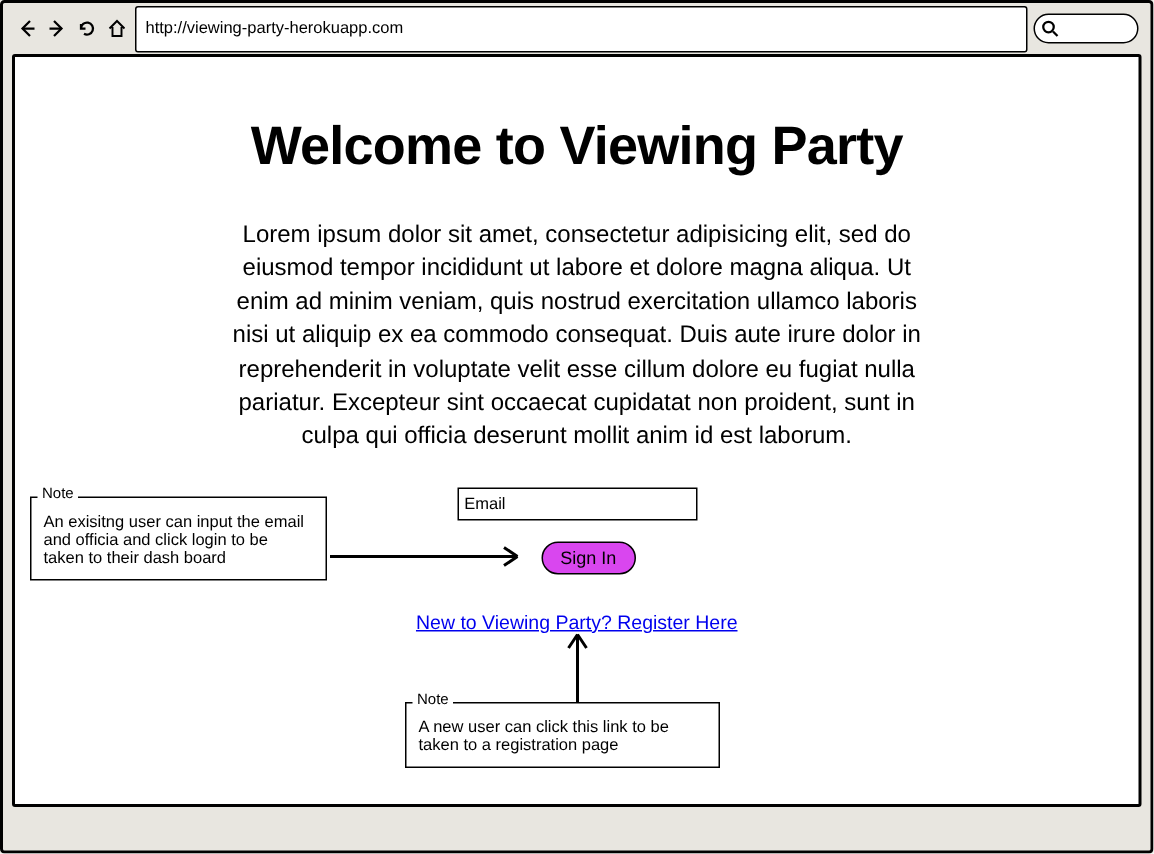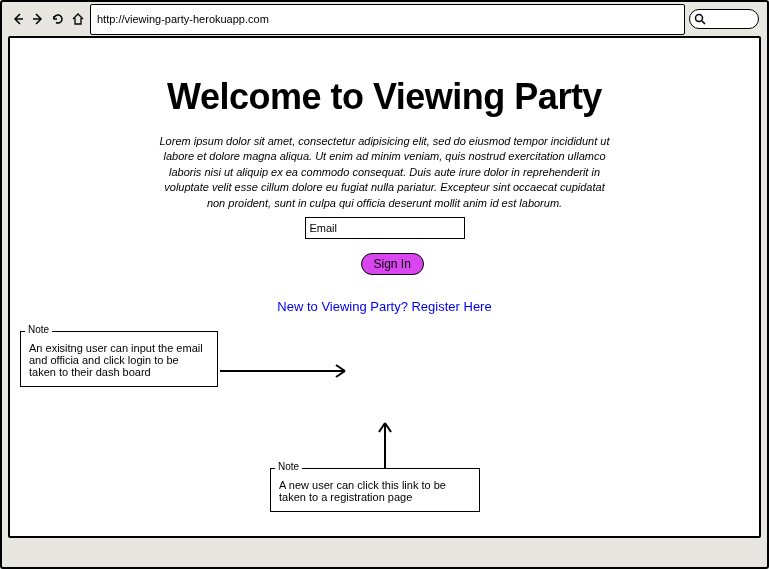--- a/index.html
+++ b/index.html
@@ -12,27 +12,27 @@
 .nav-btn svg { width: 14px; height: 14px; }
 
 .url-bar { flex: 1; height: 31px; border: 1.5px solid #000; background: #fff; padding: 14px 6px; font-size: 11px; display: flex; align-items: center; border-radius: 2px; }
 .search-box { width: 70px; height: 20px; border: 1.5px solid #000; border-radius: 10px; background: #fff; display: flex; align-items: center; padding-left: 4px; }
 .search-box svg { width: 12px; height: 12px; }
 
 .viewport { background: #fff; border: 2px solid #000; margin: 0 6px 6px 6px; height: 502px; position: relative; border-radius: 2px; }
 
 .page-title { font-size: 36px; font-weight: 600; text-align: center; margin-top: 38px; letter-spacing: -0.5px; }
 
-.desc { font-size: 11px; text-align: center; max-width: 460px; margin: 16px auto 0; line-height: 1.4; font-style: italic; }
+.desc { font-size: 16px; text-align: center; max-width: 460px; margin: 28px auto 0; line-height: 1.4; }
 
-.form-wrap { margin: 6px auto 0; width: 160px; position: relative; }
+.form-wrap { margin: 22px auto 0; width: 160px; position: relative; }
 .input-field { width: 160px; height: 22px; border: 1.5px solid #000; background: #fff; padding: 0 4px; font-size: 11px; display: flex; align-items: center; margin-bottom: 8px; }
 .signin-btn { border: 1.5px solid #000; border-radius: 12px; padding: 3px 12px; font-size: 12px; background: #d946ef; cursor: pointer; display: inline-block; margin-left: 56px; margin-top: 6px; }
 
-.register-link { display: block; text-align: center; color: #0000ee; font-size: 13px; margin-top: 24px; cursor: pointer; }
+.register-link { display: block; text-align: center; color: #0000ee; text-decoration: underline; font-size: 13px; margin-top: 24px; cursor: pointer; }
 
 .note-box { position: absolute; border: 1.5px solid #000; background: #fff; font-size: 11px; padding: 10px 12px 8px 8px; }
 .note-label { position: absolute; top: -8px; left: 4px; background: #fff; padding: 0 3px; font-size: 10px; }
 .note1 { left: 10px; top: 293px; width: 198px; }
 .note2 { left: 260px; top: 430px; width: 210px; }
 
 .arrow { position: absolute; }
 .arrow svg { overflow: visible; }
 </style>
 </head>

